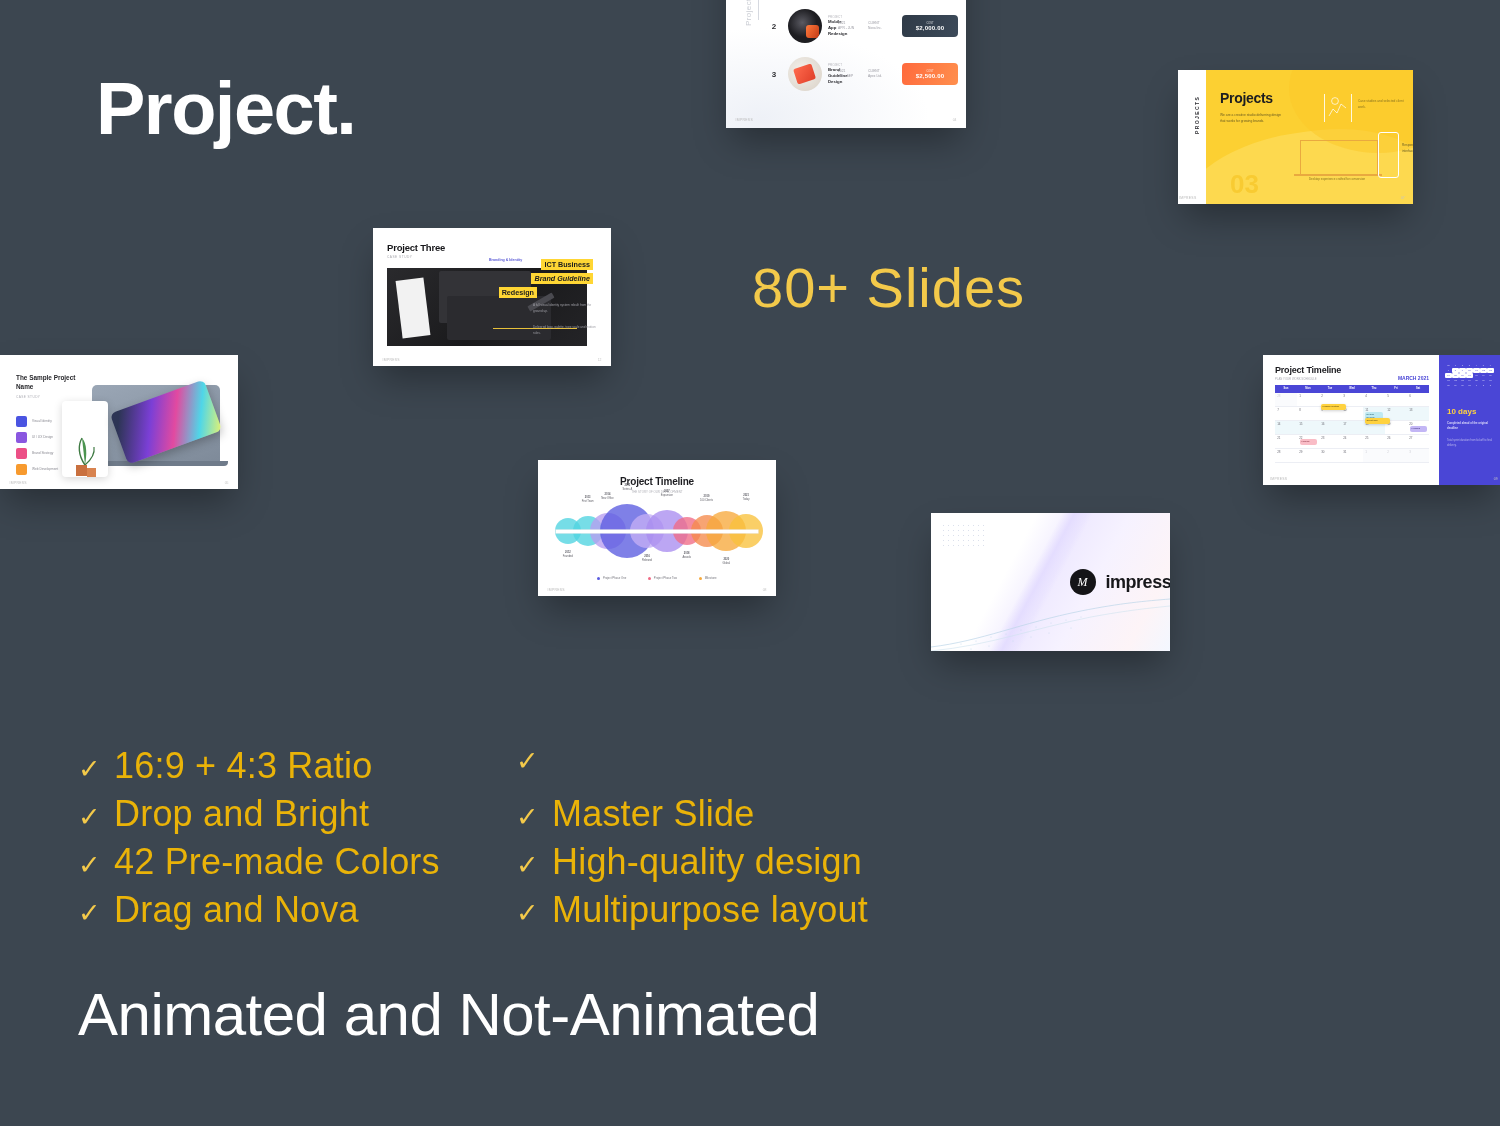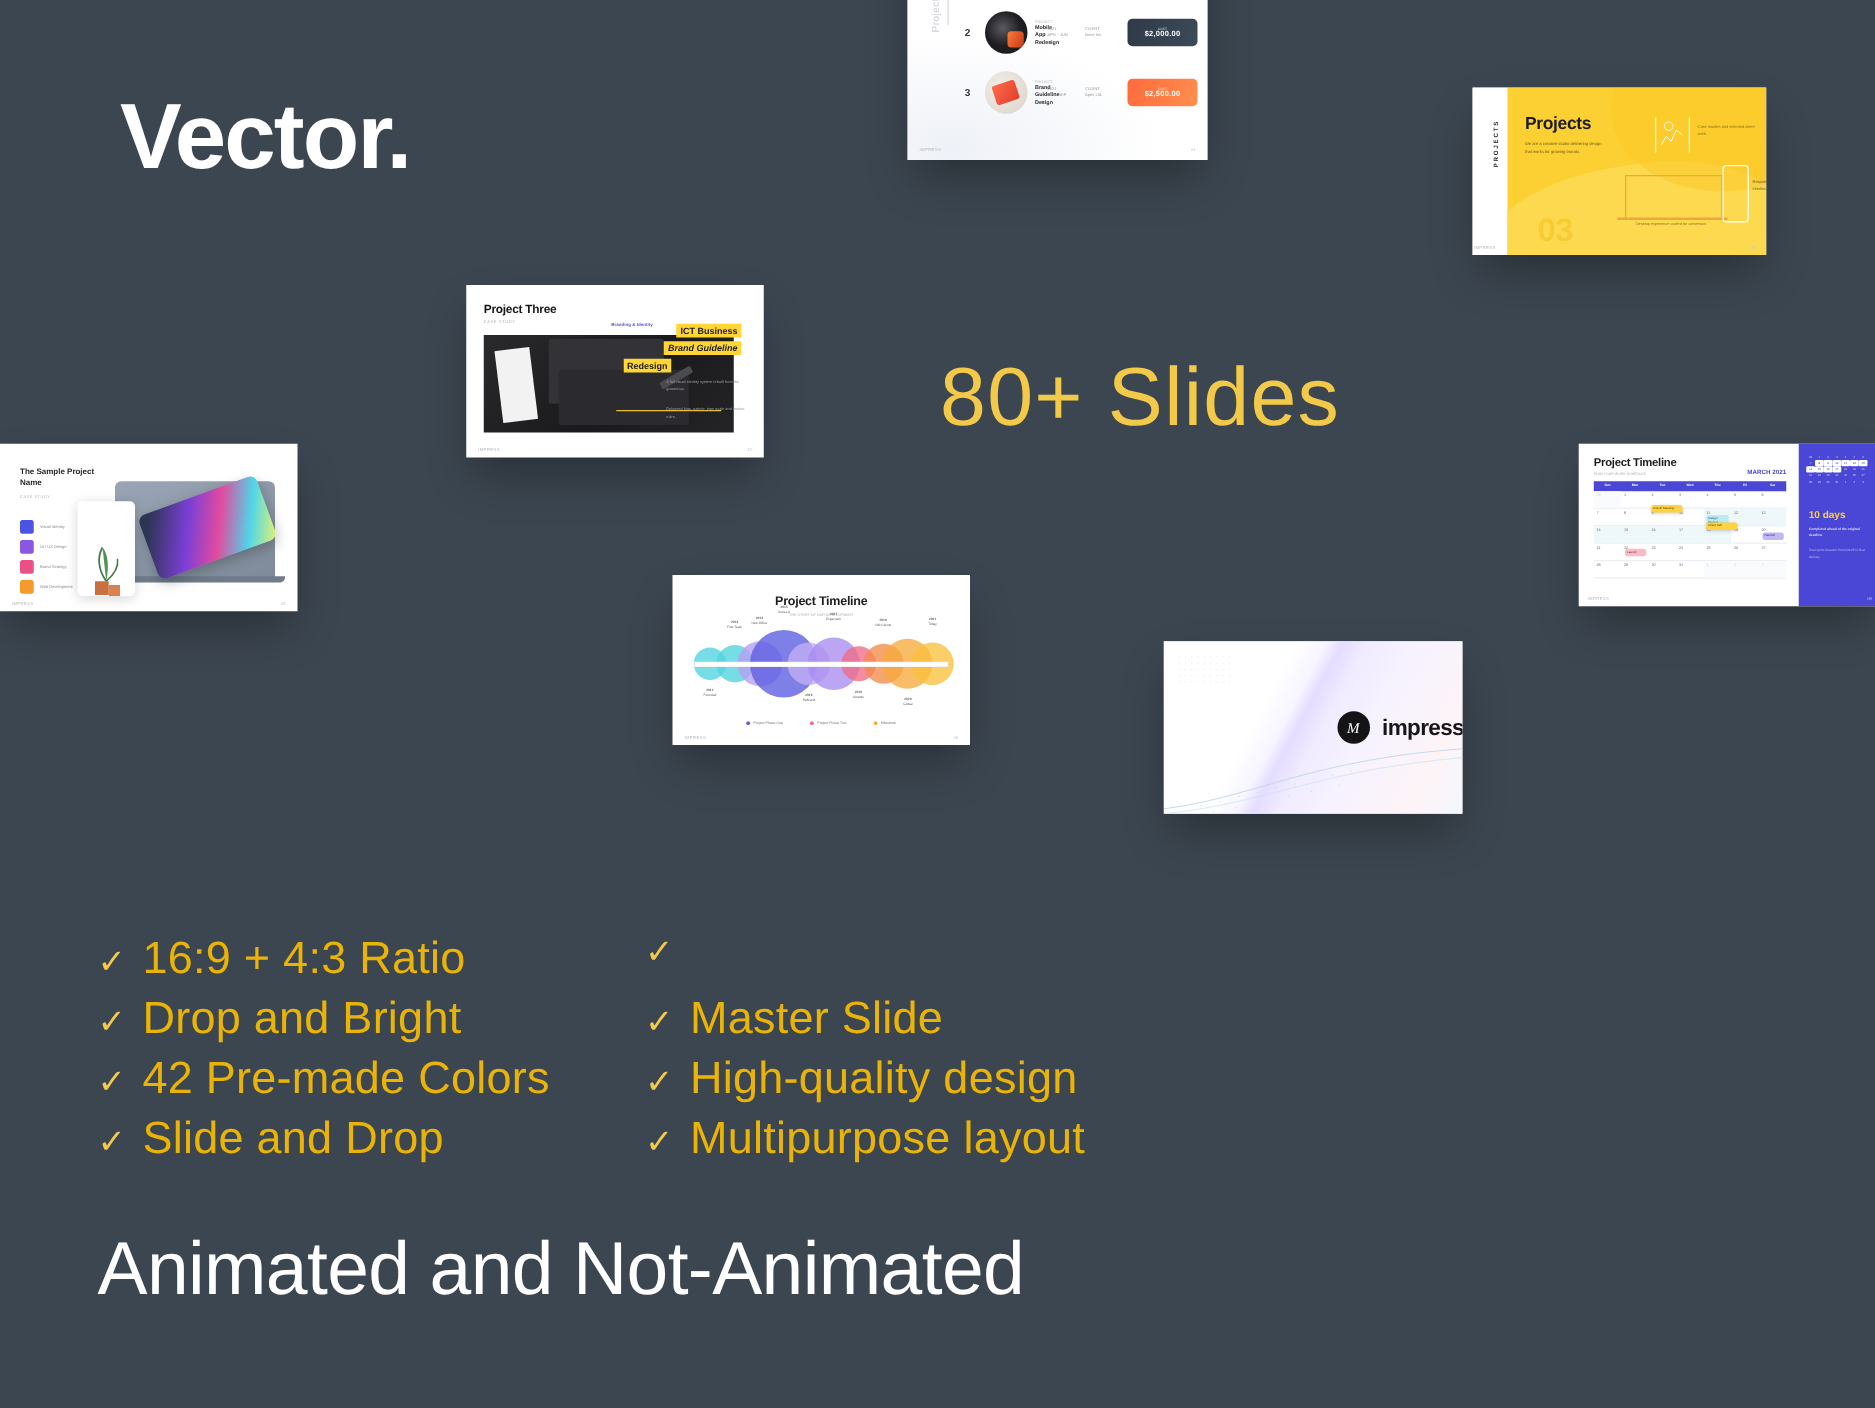--- a/index.html
+++ b/index.html
@@ -11,22 +11,22 @@
   }
   .stage{position:absolute;inset:0;}
 
   
   .brand-title{
     position:absolute;left:96px;top:72px;
     font-size:74px;font-weight:bold;color:#ffffff;
     letter-spacing:-1.5px;line-height:1;
   }
   .slides-count{
-    position:absolute;left:752px;top:284px;
-    font-size:66px;color:#f3c94a;font-weight:300;
+    position:absolute;left:752px;top:260px;
+    font-size:56px;color:#f3c94a;font-weight:300;
     letter-spacing:1px;line-height:1;
   }
   .bottom-heading{
     position:absolute;left:78px;top:982px;
     font-size:60px;color:#ffffff;font-weight:400;
     letter-spacing:-0.5px;line-height:1.1;
   }
 
   
   .features{position:absolute;left:78px;top:748px;width:900px;}
@@ -210,41 +210,41 @@
   .lg-mark{width:26px;height:26px;border-radius:50%;background:#141417;
      display:flex;align-items:center;justify-content:center;color:#fff;font-size:12px;
      font-family:"Liberation Serif",serif;font-style:italic;}
   .lg-word{margin-left:10px;font-size:18px;font-weight:700;color:#17171a;letter-spacing:-0.5px;}
 </style>
 </head>
 <body>
 
 <div class="stage">
 
-  <div class="brand-title">Vector.</div>
+  <div class="brand-title">Project.</div>
   <div class="slides-count">80+ Slides</div>
   <div class="bottom-heading">Animated and Not-Animated</div>
 
   <div class="features">
     <div class="feat-col left" id="feat-left">
         <div class="feat-row">
           <span class="feat-check">✓</span>
           <span class="feat-label">16:9 + 4:3 Ratio</span>
         </div>
         <div class="feat-row">
           <span class="feat-check">✓</span>
           <span class="feat-label">Drop and Bright</span>
         </div>
         <div class="feat-row">
           <span class="feat-check">✓</span>
           <span class="feat-label">42 Pre-made Colors</span>
         </div>
         <div class="feat-row">
           <span class="feat-check">✓</span>
-          <span class="feat-label">Slide and Drop</span>
+          <span class="feat-label">Drag and Nova</span>
         </div>
       </div>
     <div class="feat-col right" id="feat-right">
         <div class="feat-row">
           <span class="feat-check">✓</span>
         </div>
         <div class="feat-row">
           <span class="feat-check">✓</span>
           <span class="feat-label">Master Slide</span>
         </div>

